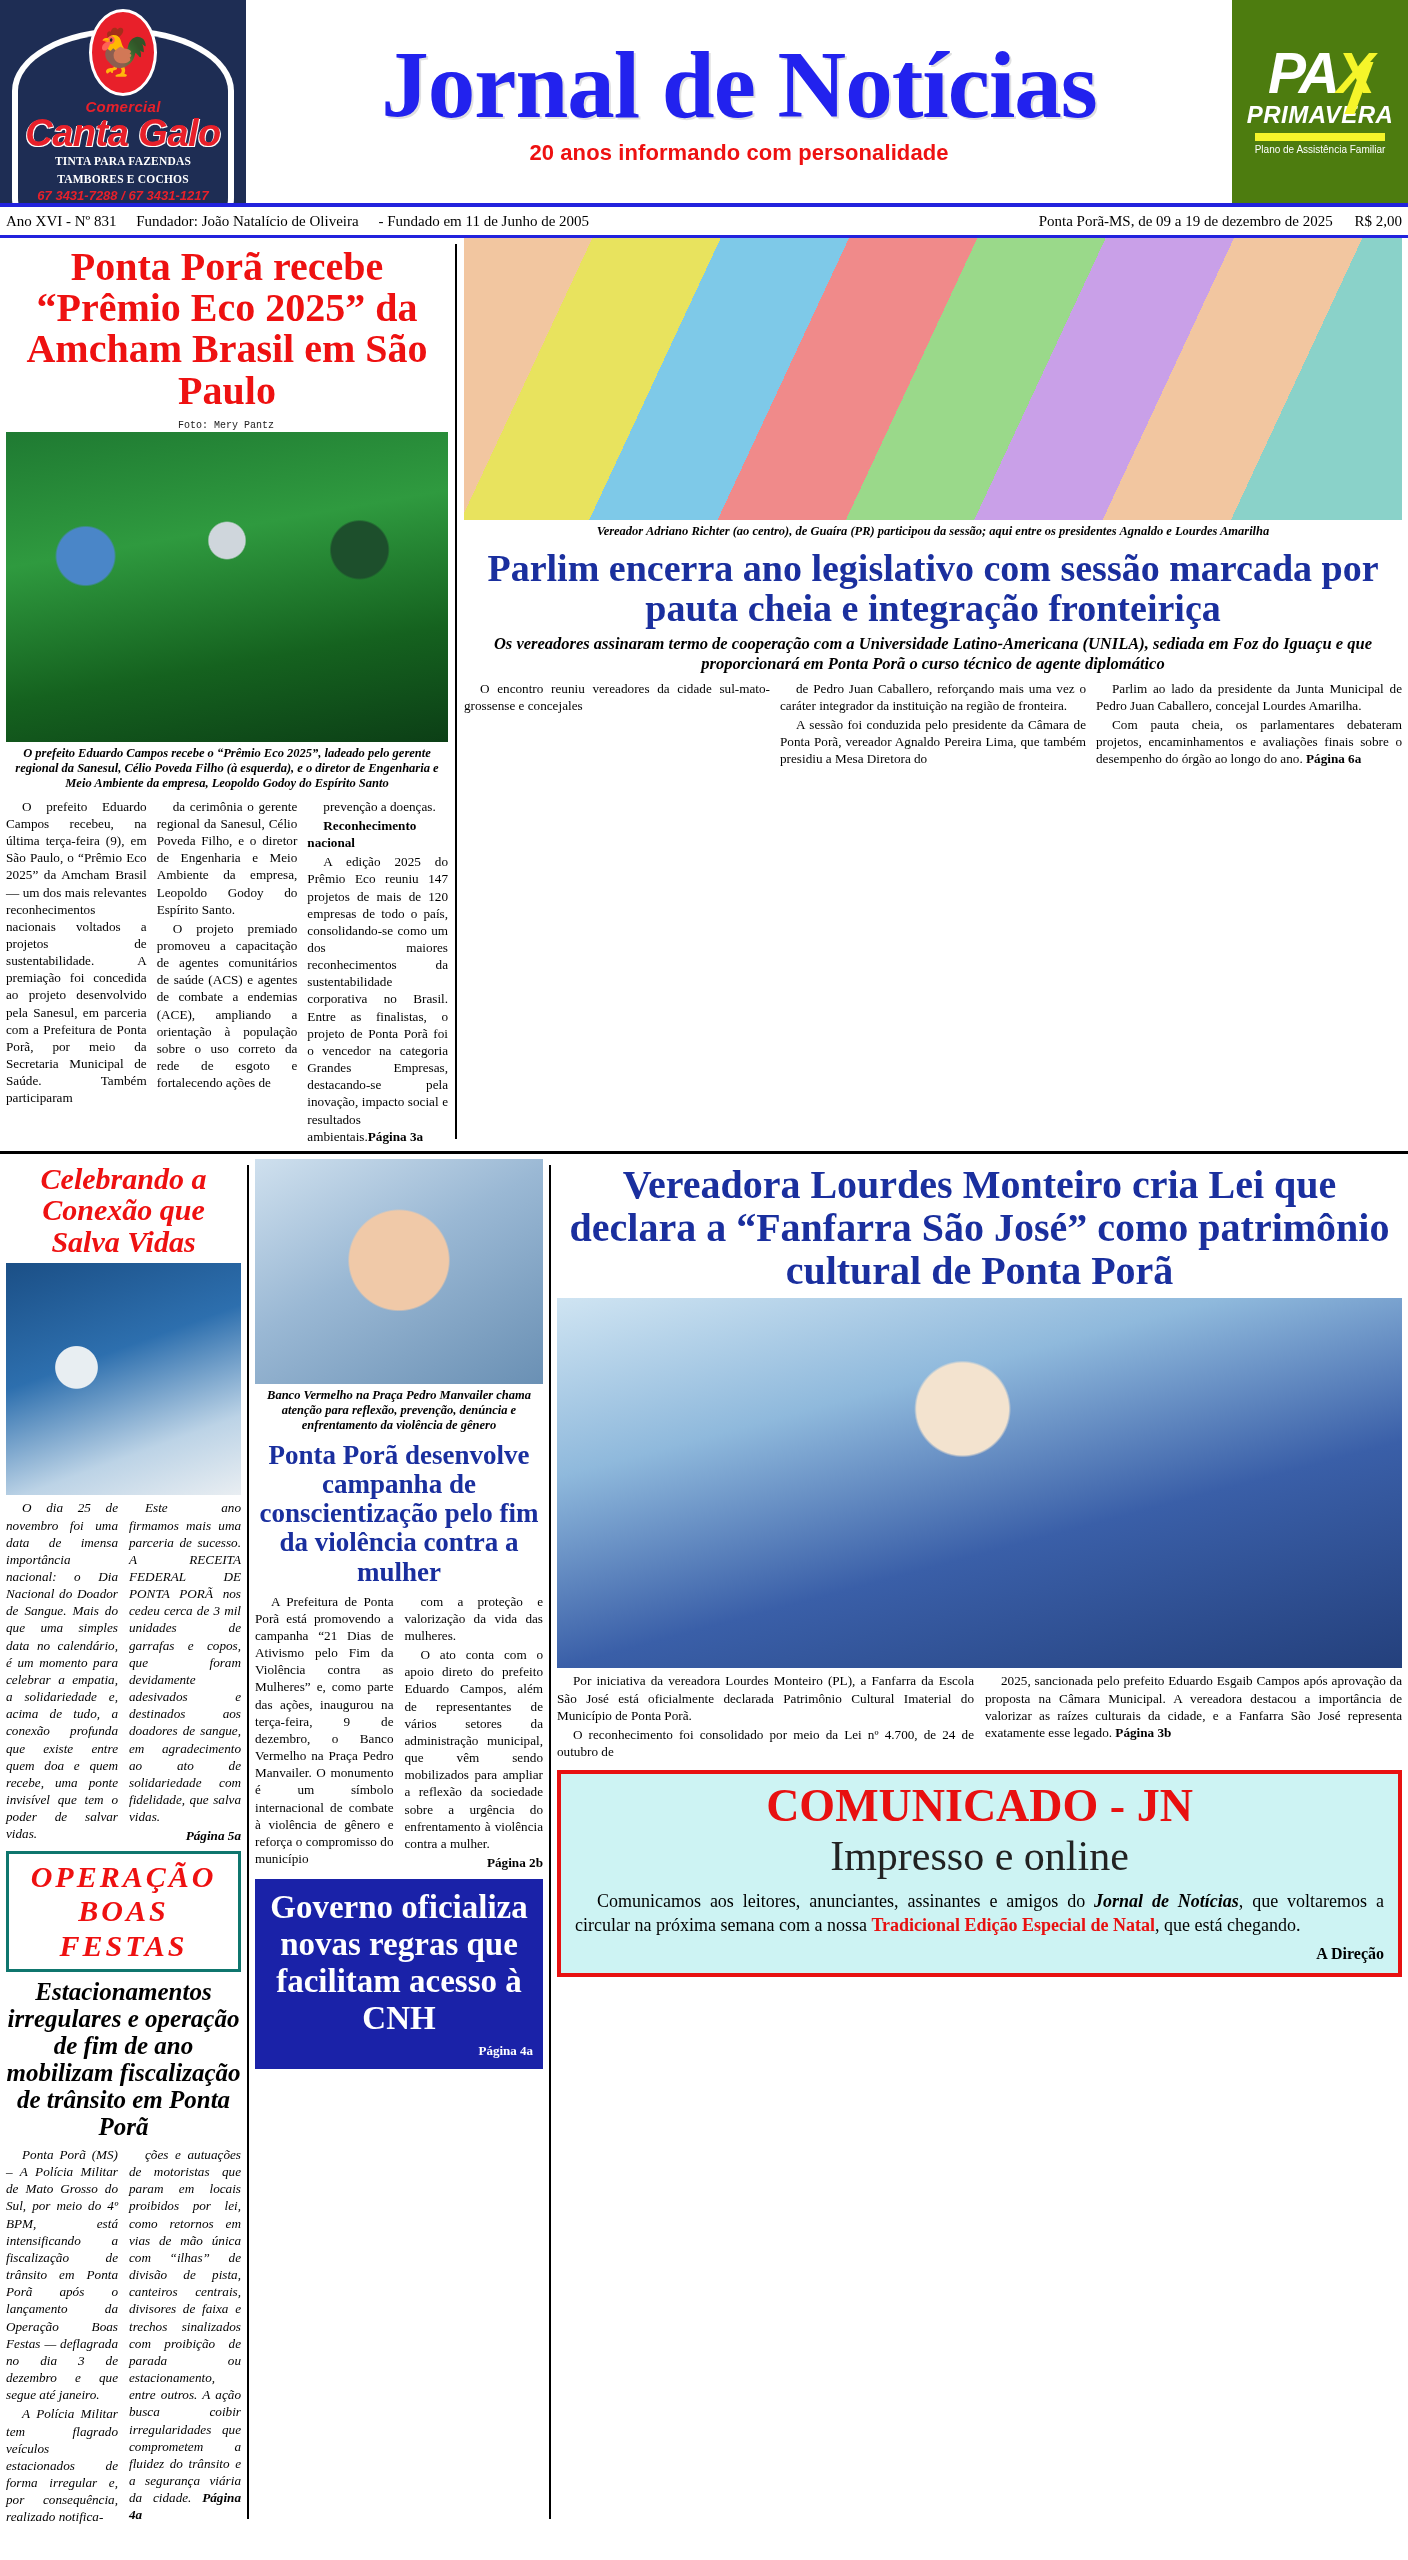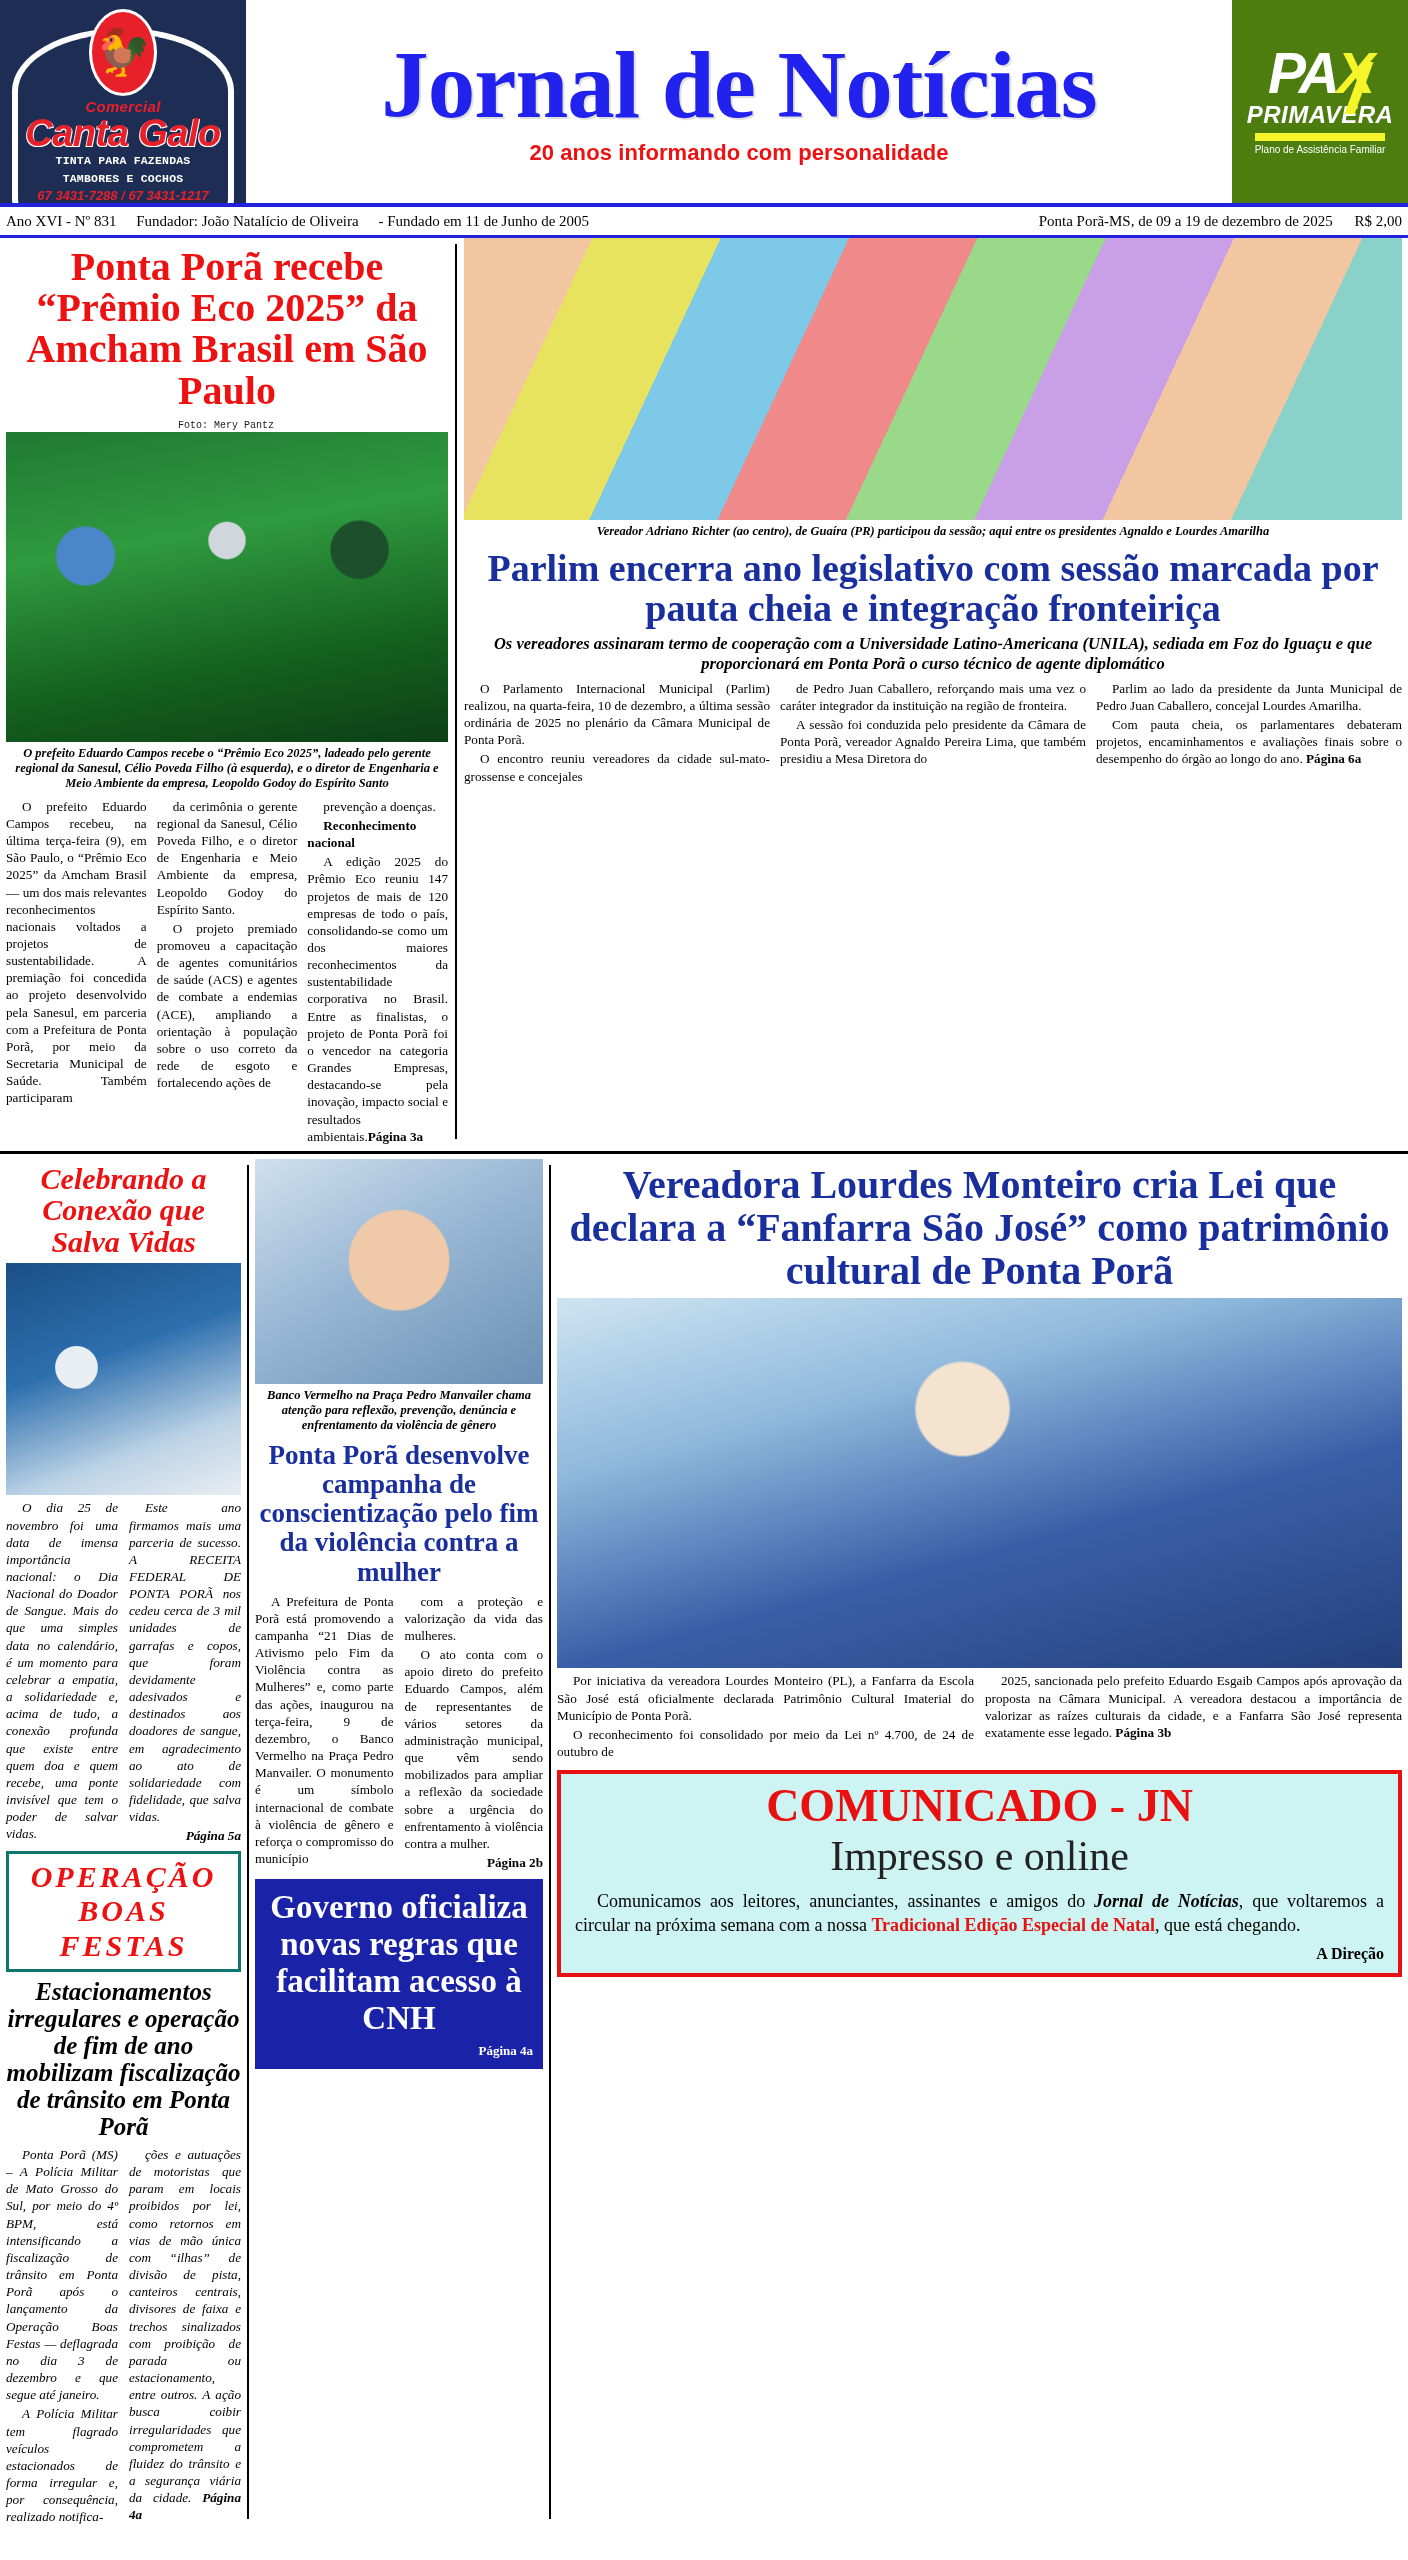--- a/index.html
+++ b/index.html
@@ -31,21 +31,21 @@
   .cg-arc-bot{
     position:absolute;bottom:-58px;left:50%;transform:translateX(-50%);
     width:210px;height:120px;border-bottom:6px solid #fff;border-left:6px solid #fff;border-right:6px solid #fff;
     border-radius:0 0 50% 50%;border-top:none;z-index:1;
   }
   .cg-comercial{color:#e8202a;font-family:"Liberation Sans",sans-serif;font-weight:bold;font-style:italic;
     font-size:15px;margin-top:2px;z-index:3;letter-spacing:.3px;}
   .cg-name{color:#e8202a;font-family:"Liberation Sans",sans-serif;font-weight:bold;font-style:italic;
     font-size:38px;line-height:.95;z-index:3;letter-spacing:-.5px;
     text-shadow:1px 1px 0 #fff,-1px 1px 0 #fff;}
-  .cg-sub{color:#ffffff;font-family:Liberation Mono, monospace;font-weight:bold;
+  .cg-sub{color:#ffffff;font-family:Liberation Serif, serif;font-weight:bold;
     font-size:11.5px;line-height:1.25;text-align:left;margin-top:3px;z-index:3;letter-spacing:.2px;}
   .cg-phone{color:#e8202a;font-family:"Liberation Sans",sans-serif;font-weight:bold;font-style:italic;
     font-size:13px;margin-top:2px;z-index:3;}
 
   .masthead-center{flex:1;position:relative;background:#ffffff;display:flex;flex-direction:column;
     align-items:center;justify-content:center;}
   .jn-title{
     color:#2222ee;font-family:"Liberation Serif",serif;font-weight:bold;
     font-size:95px;line-height:1;letter-spacing:-1px;margin:0;
     text-shadow:2px 2px 0 rgba(0,0,0,.12);
@@ -224,21 +224,20 @@
 
     <div class="vrule"></div>
 
     <div class="col-r">
       <div class="photo ph-b" style="height:282px;"></div>
       <div class="cap-italic">Vereador Adriano Richter (ao centro), de Guaíra (PR) participou da sessão; aqui entre os presidentes Agnaldo e Lourdes Amarilha</div>
       <h2 class="blue-head">Parlim encerra ano legislativo com sessão marcada por pauta cheia e integração fronteiriça</h2>
       <div class="lede-italic">Os vereadores assinaram termo de cooperação com a Universidade Latino-Americana (UNILA), sediada em Foz do Iguaçu e que proporcionará em Ponta Porã o curso técnico de agente diplomático</div>
       <div class="body3">
         <div>
-          <p class="bt">O Parlamento Internacional Municipal (Parlim) realizou, na quarta-feira, 10 de dezembro, a última sessão ordinária de 2025 no plenário da Câmara Municipal de Ponta Porã.</p>
           <p class="bt">O encontro reuniu vereadores da cidade sul-mato-grossense e concejales</p>
         </div>
         <div>
           <p class="bt">de Pedro Juan Caballero, reforçando mais uma vez o caráter integrador da instituição na região de fronteira.</p>
           <p class="bt">A sessão foi conduzida pelo presidente da Câmara de Ponta Porã, vereador Agnaldo Pereira Lima, que também presidiu a Mesa Diretora do</p>
         </div>
         <div>
           <p class="bt">Parlim ao lado da presidente da Junta Municipal de Pedro Juan Caballero, concejal Lourdes Amarilha.</p>
           <p class="bt"><span>Com pauta cheia, os parlamentares debateram projetos, encaminhamentos e avaliações finais sobre o desempenho do órgão ao longo do ano.</span> <span class="pg">Página 6a</span></p>
         </div>

